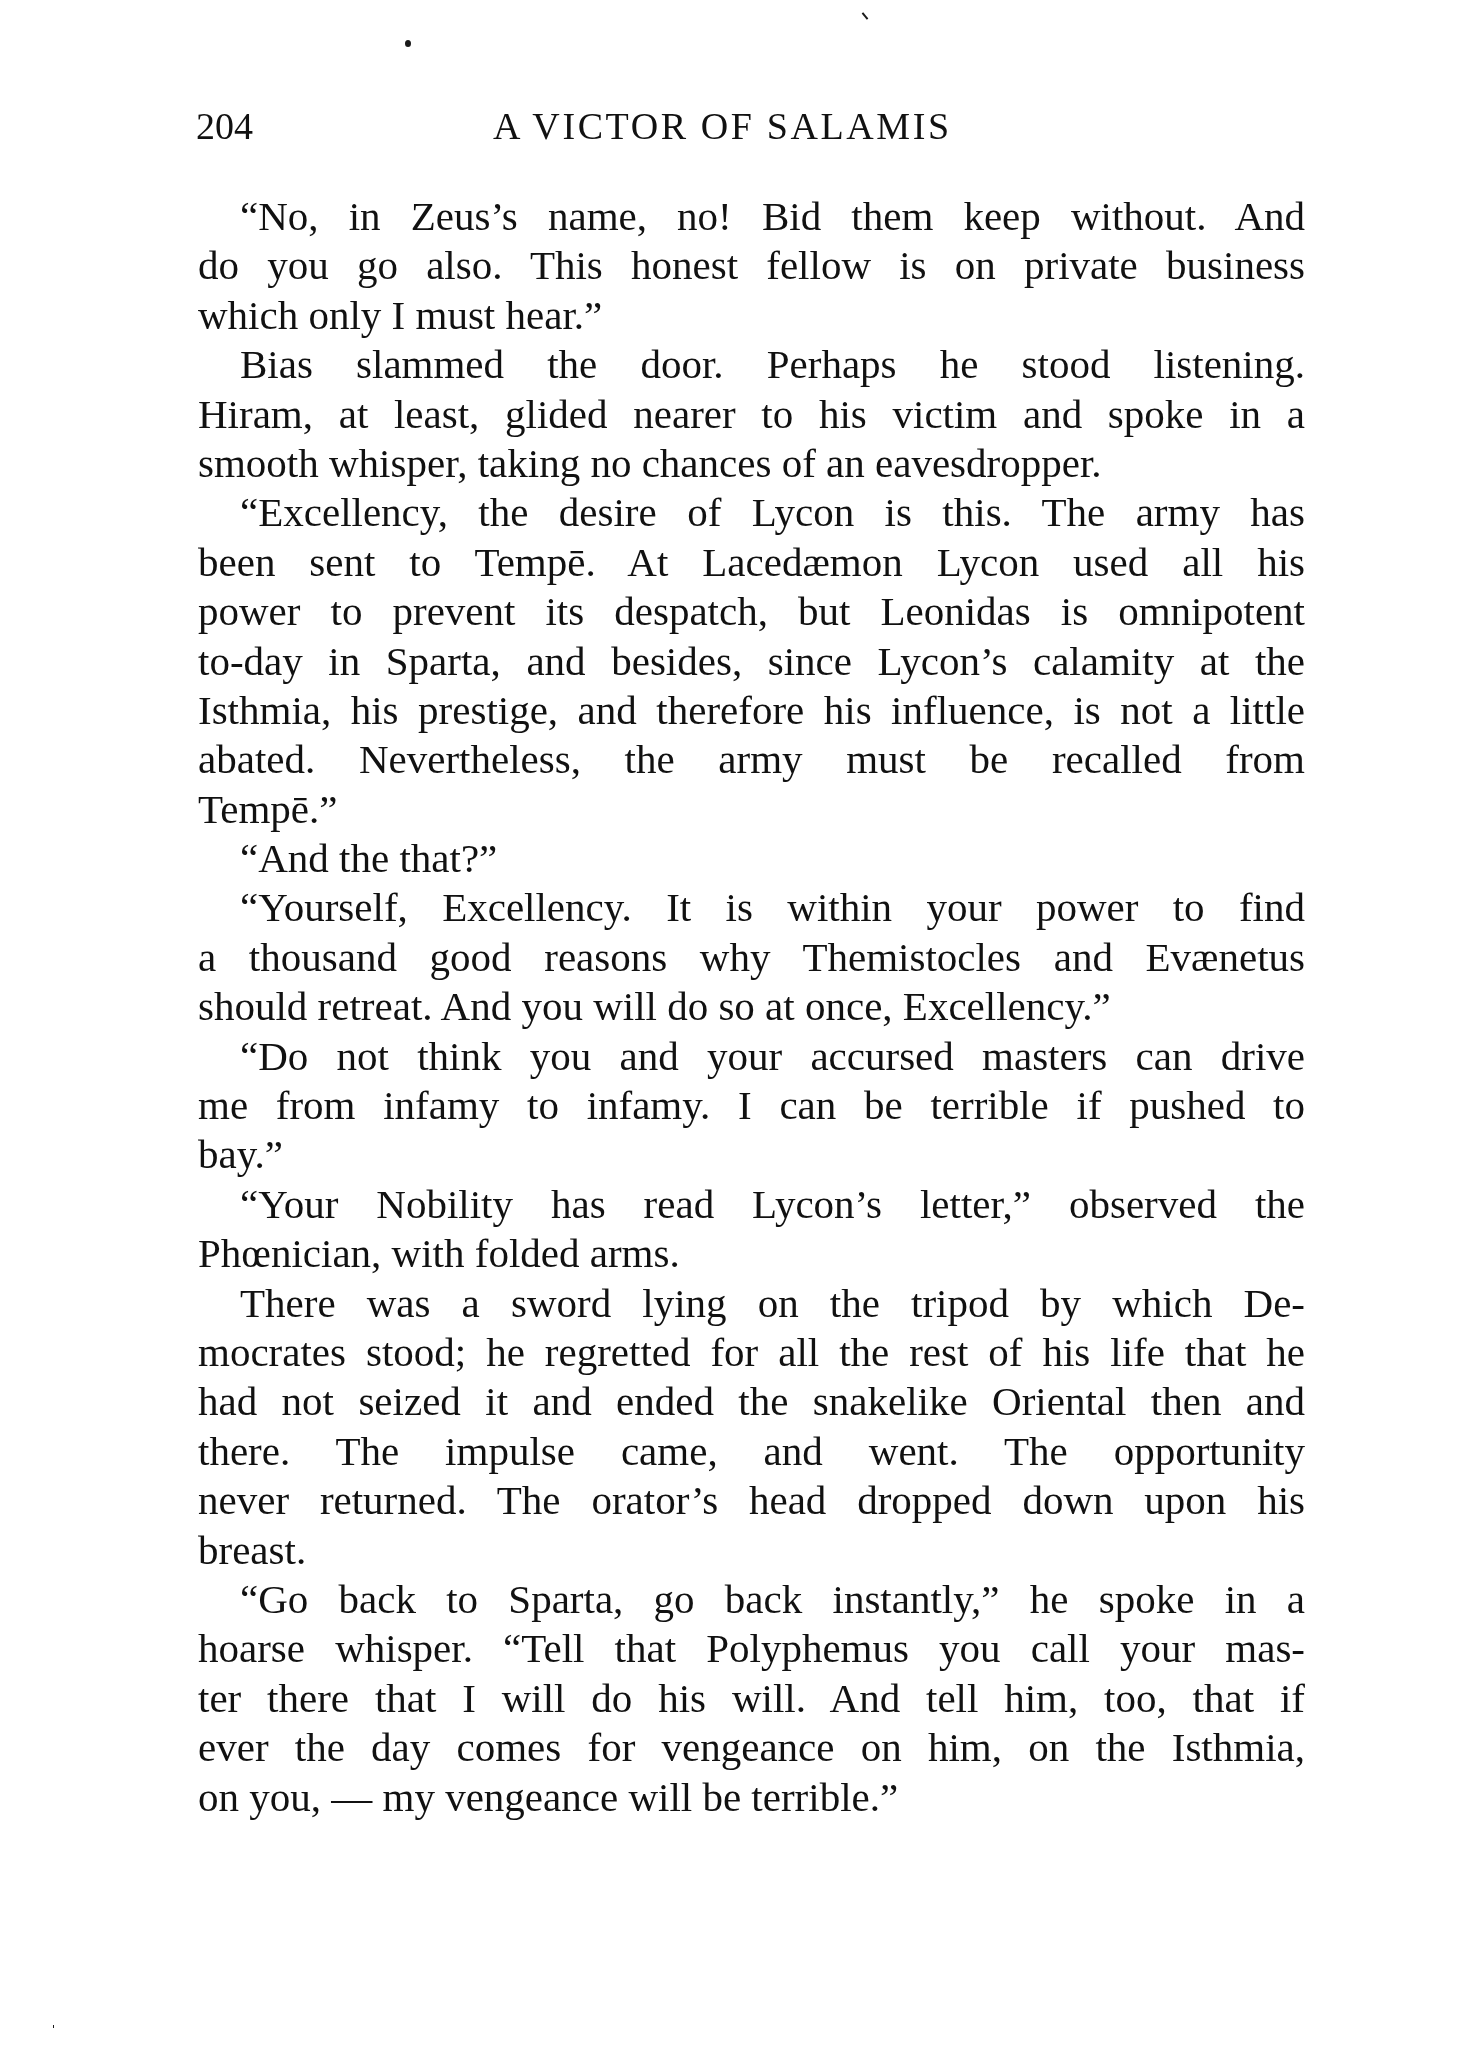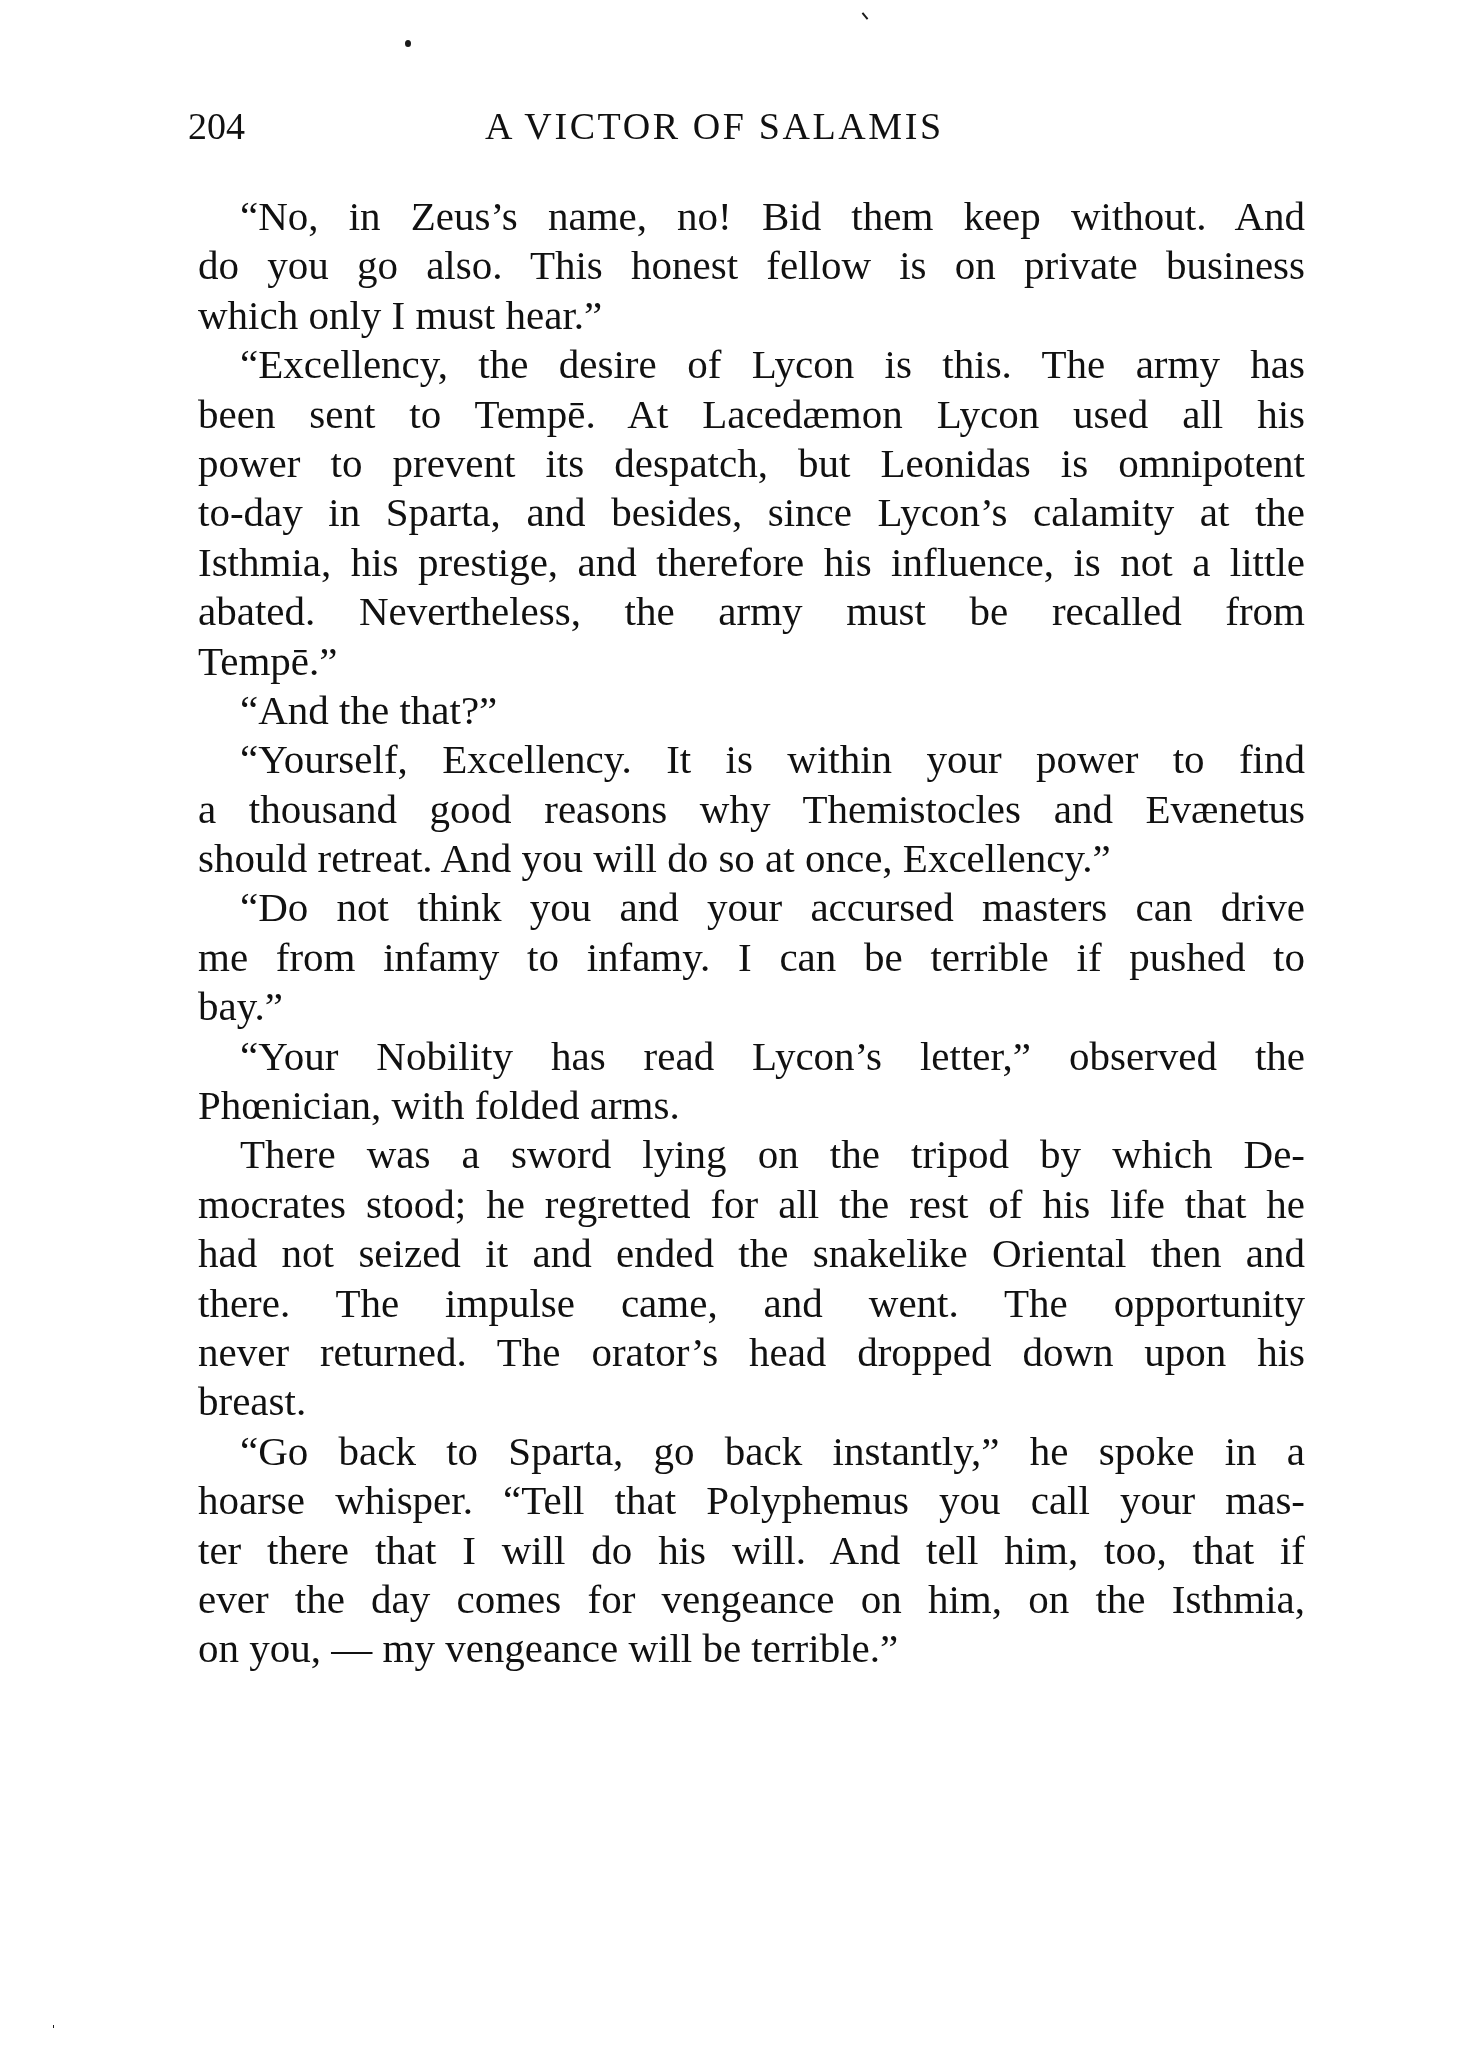--- a/index.html
+++ b/index.html
@@ -34,21 +34,21 @@
       transform: rotate(-40deg);
     }
     .speck-bottom {
       left: 53px;
       top: 2025px;
       width: 1px;
       height: 3px;
     }
     .running-head {
       position: absolute;
-      left: 188px;
+      left: 196px;
       top: 104px;
       width: 1110px;
       height: 44px;
     }
     .page-number {
       position: absolute;
       left: 0;
       top: 0;
       font-size: 38px;
       line-height: 44px;
@@ -99,20 +99,25 @@
 </header>
 
 <main class="text-block">
 
   <div>
     <span class="line indent" style="white-space: normal;">“No, in Zeus’s name, no!  Bid them keep without.  And</span>
     <span class="line" style="white-space: normal;">do you go also.  This honest fellow is on private business</span>
     <span class="line last" style="white-space: normal;">which only I must hear.”</span>
   </div>
 
+  <div>
+    <span class="line indent" style="white-space: normal;">Bias slammed the door.  Perhaps he stood listening.</span>
+    <span class="line" style="white-space: normal;">Hiram, at least, glided nearer to his victim and spoke in a</span>
+    <span class="line last" style="white-space: normal;">smooth whisper, taking no chances of an eavesdropper.</span>
+  </div>
 
   <div>
     <span class="line indent" style="white-space: normal;">“Excellency, the desire of Lycon is this.  The army has</span>
     <span class="line" style="white-space: normal;">been sent to Tempē.  At Lacedæmon Lycon used all his</span>
     <span class="line" style="white-space: normal;">power to prevent its despatch, but Leonidas is omnipotent</span>
     <span class="line" style="white-space: normal;">to-day in Sparta, and besides, since Lycon’s calamity at the</span>
     <span class="line" style="white-space: normal;">Isthmia, his prestige, and therefore his influence, is not a little</span>
     <span class="line" style="white-space: normal;">abated.  Nevertheless, the army must be recalled from</span>
     <span class="line last" style="white-space: normal;">Tempē.”</span>
   </div>

